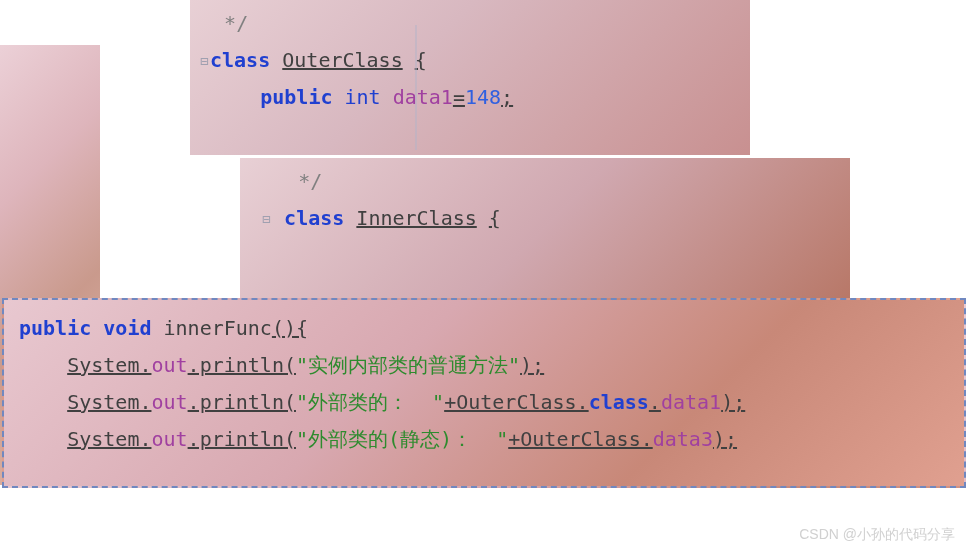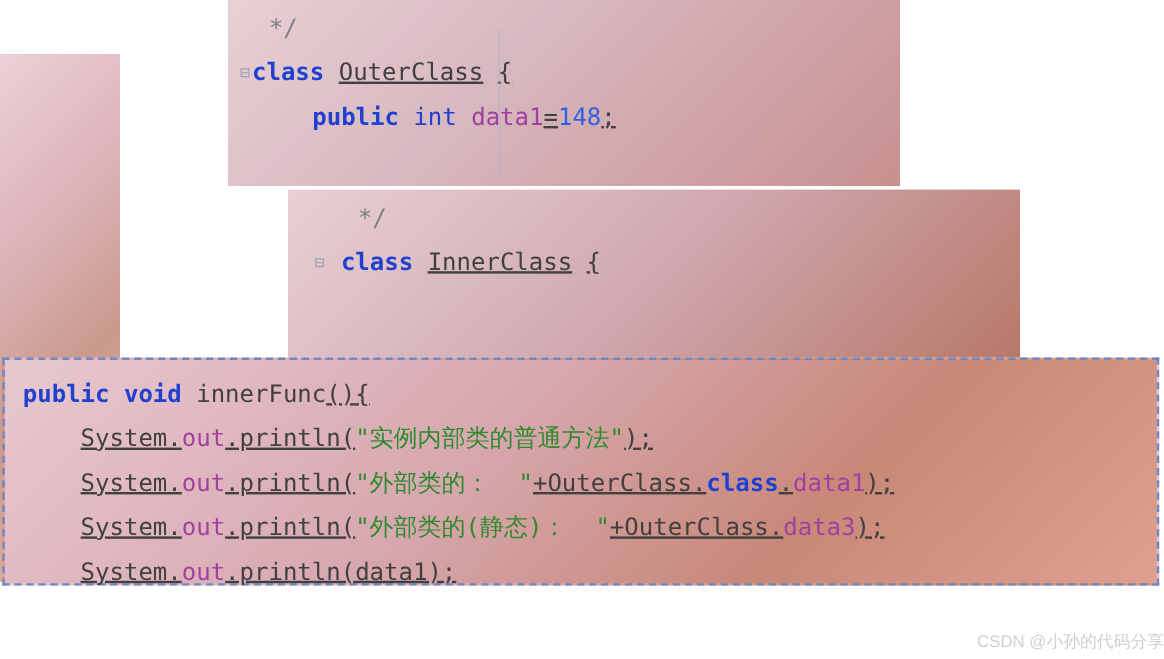--- a/index.html
+++ b/index.html
@@ -56,21 +56,21 @@
     .type { color: #2040d0; }
     .text { color: #404040; text-decoration: underline; }
     .num { color: #3060e0; }
     .field { color: #a040a0; }
     .fieldStatic { color: #a040a0; }
     .str { color: #2e8b2e; }
     .method { color: #404040; }
     .comment { color: #808080; }
     .watermark {
       position: absolute;
-      right: 0;
+      right: 15px;
       bottom: 5px;
       color: rgba(200,200,200,0.85);
       font-size: 14px;
       font-family: sans-serif;
     }
     .collapse-icon {
       display: inline-block;
       width: 10px;
       color: #a0a0b0;
       font-size: 14px;
@@ -94,16 +94,15 @@
   <div class="line">    <span class="comment">*/</span></div>
   <div class="line"> <span class="collapse-icon">⊟</span> <span class="kw">class</span> <span class="text">InnerClass</span> <span class="text">{</span></div>
 </div>
 
 <div class="block3">
 
   <div class="line"><span class="kw">public</span> <span class="kw">void</span> <span class="method">innerFunc</span><span class="text">()</span><span class="text">{</span></div>
   <div class="line">    <span class="text">System.</span><span class="field">out</span><span class="text">.println(</span><span class="str">"实例内部类的普通方法"</span><span class="text">);</span></div>
   <div class="line">    <span class="text">System.</span><span class="field">out</span><span class="text">.println(</span><span class="str">"外部类的：  "</span><span class="text">+OuterClass.</span><span class="kw">class</span><span class="text">.</span><span class="field">data1</span><span class="text">);</span></div>
   <div class="line">    <span class="text">System.</span><span class="field">out</span><span class="text">.println(</span><span class="str">"外部类的(静态)：  "</span><span class="text">+OuterClass.</span><span class="fieldStatic">data3</span><span class="text">);</span></div>
-  <div class="line">    <span class="text">System.</span><span class="field">out</span><span class="text">.println(data1);</span></div>
 </div>
 
 <div class="watermark">CSDN @小孙的代码分享</div>
 
 </body></html>

